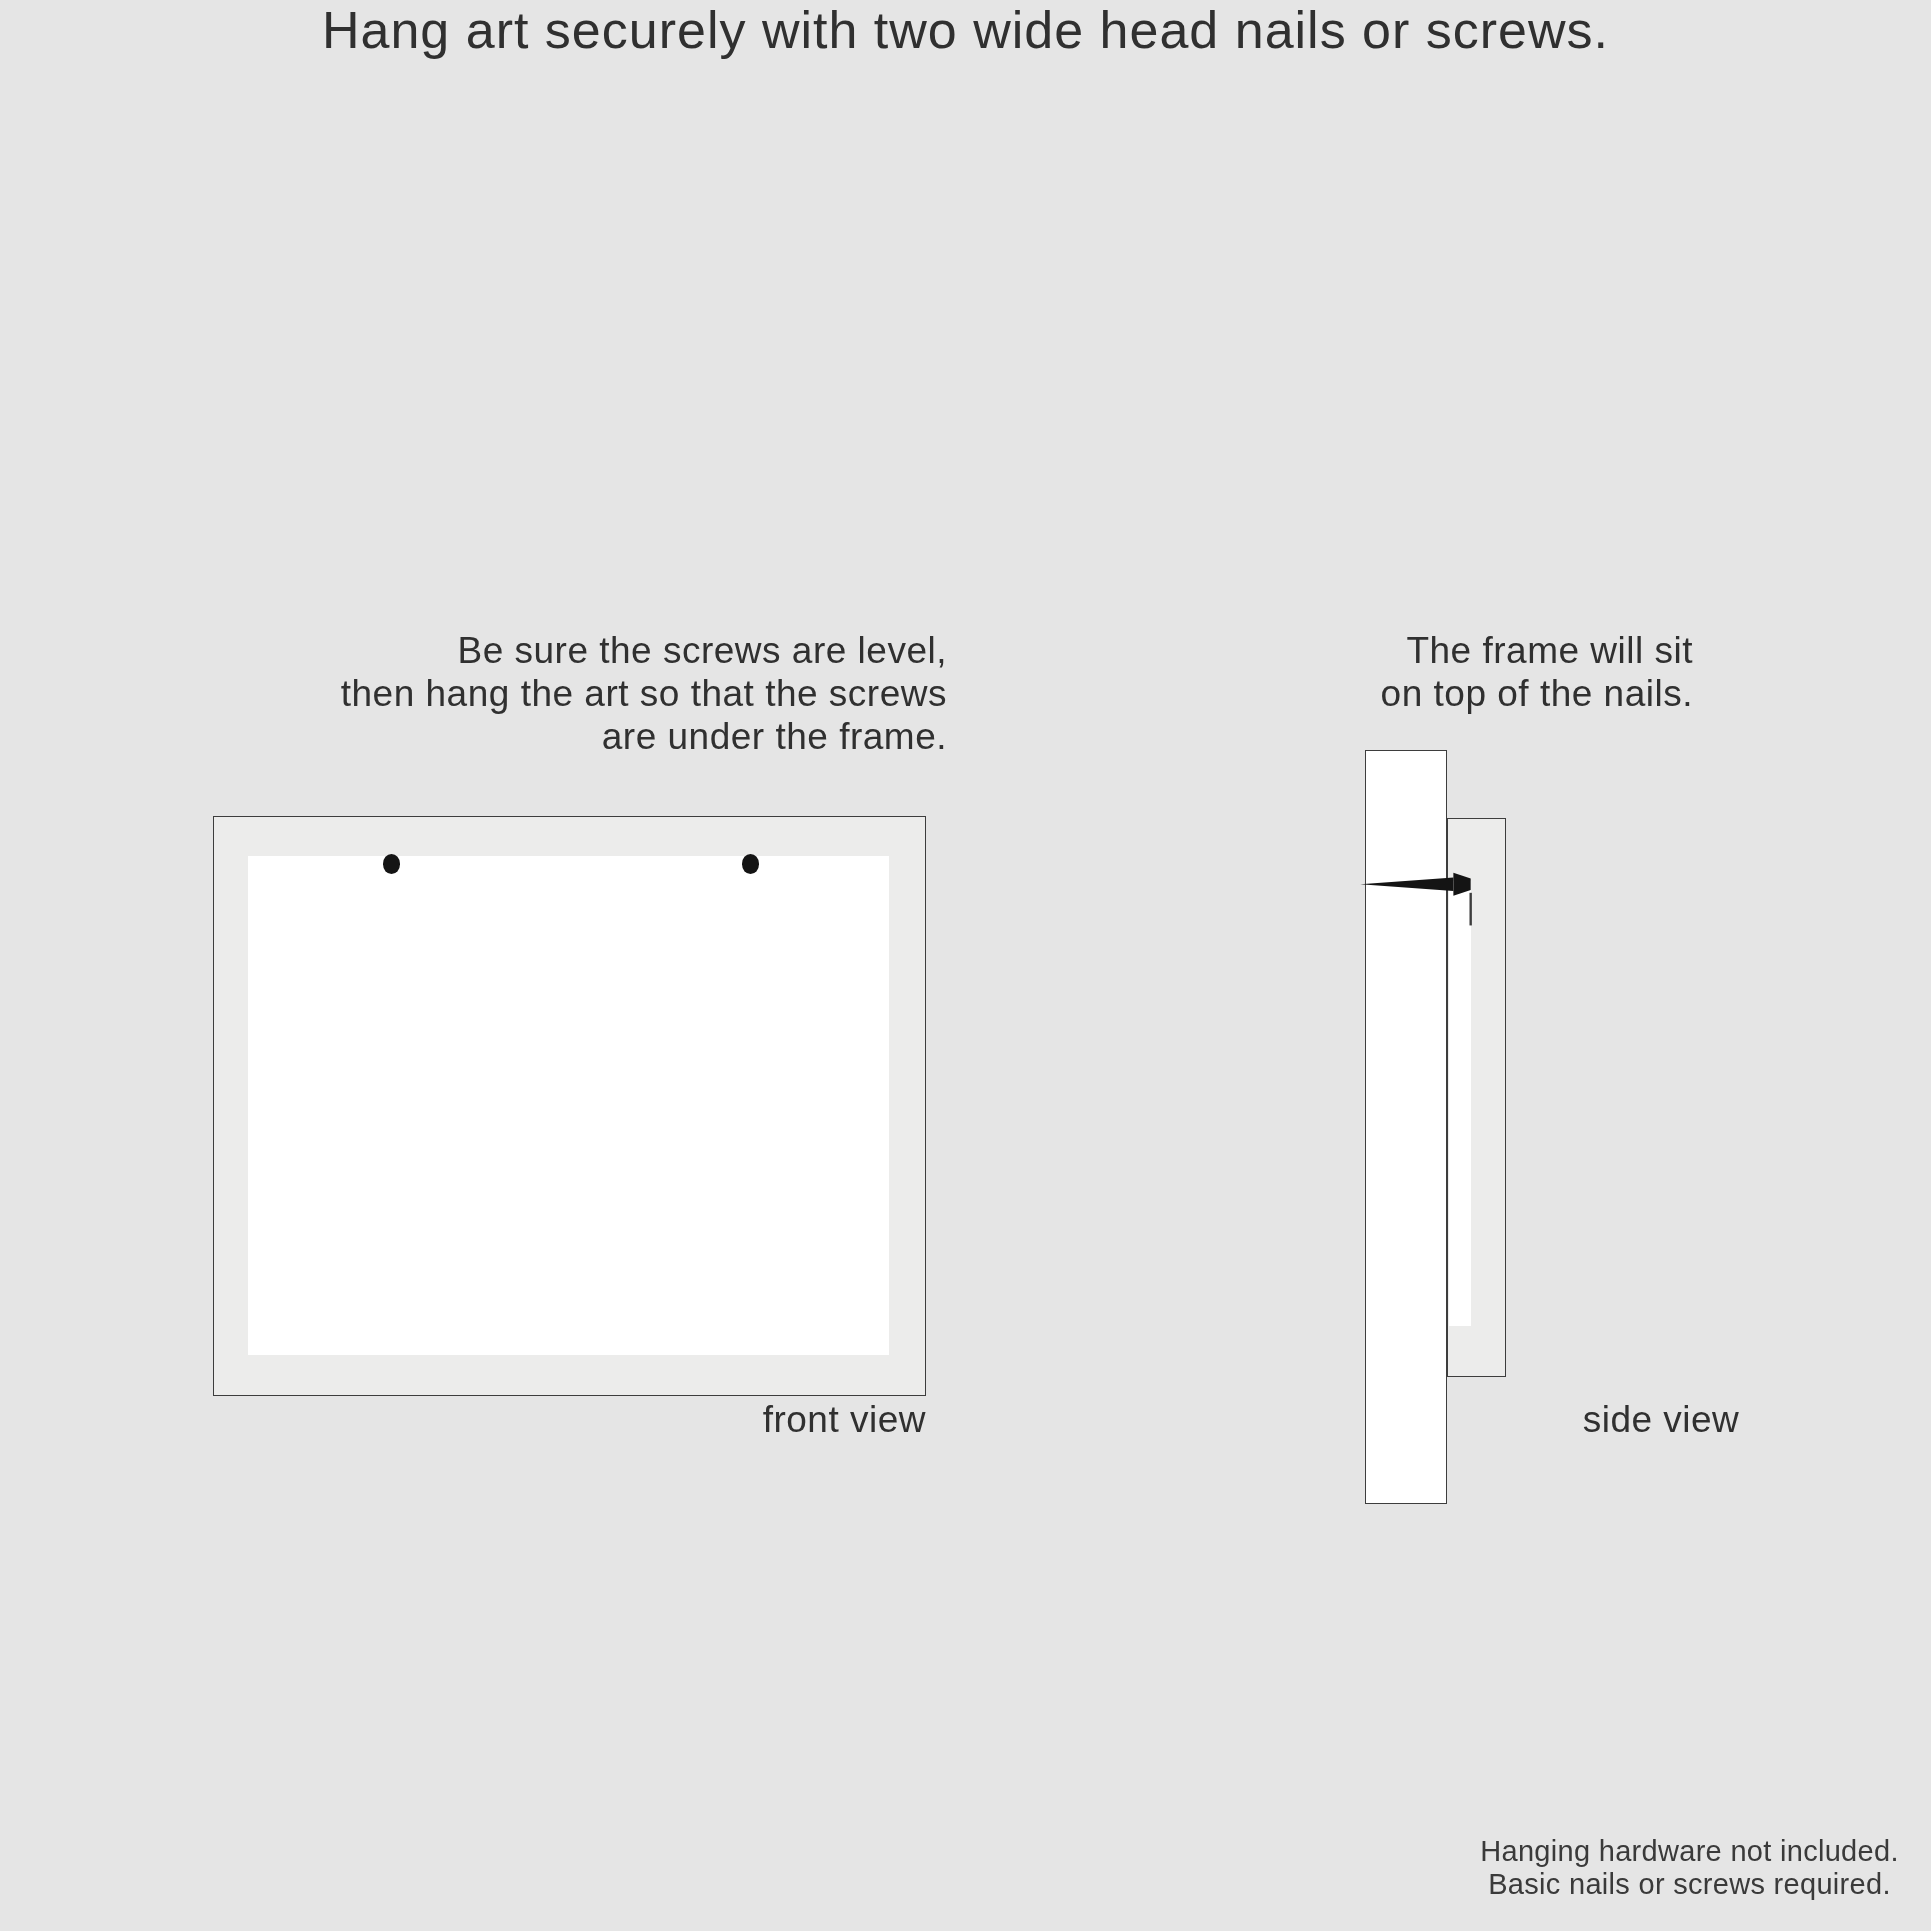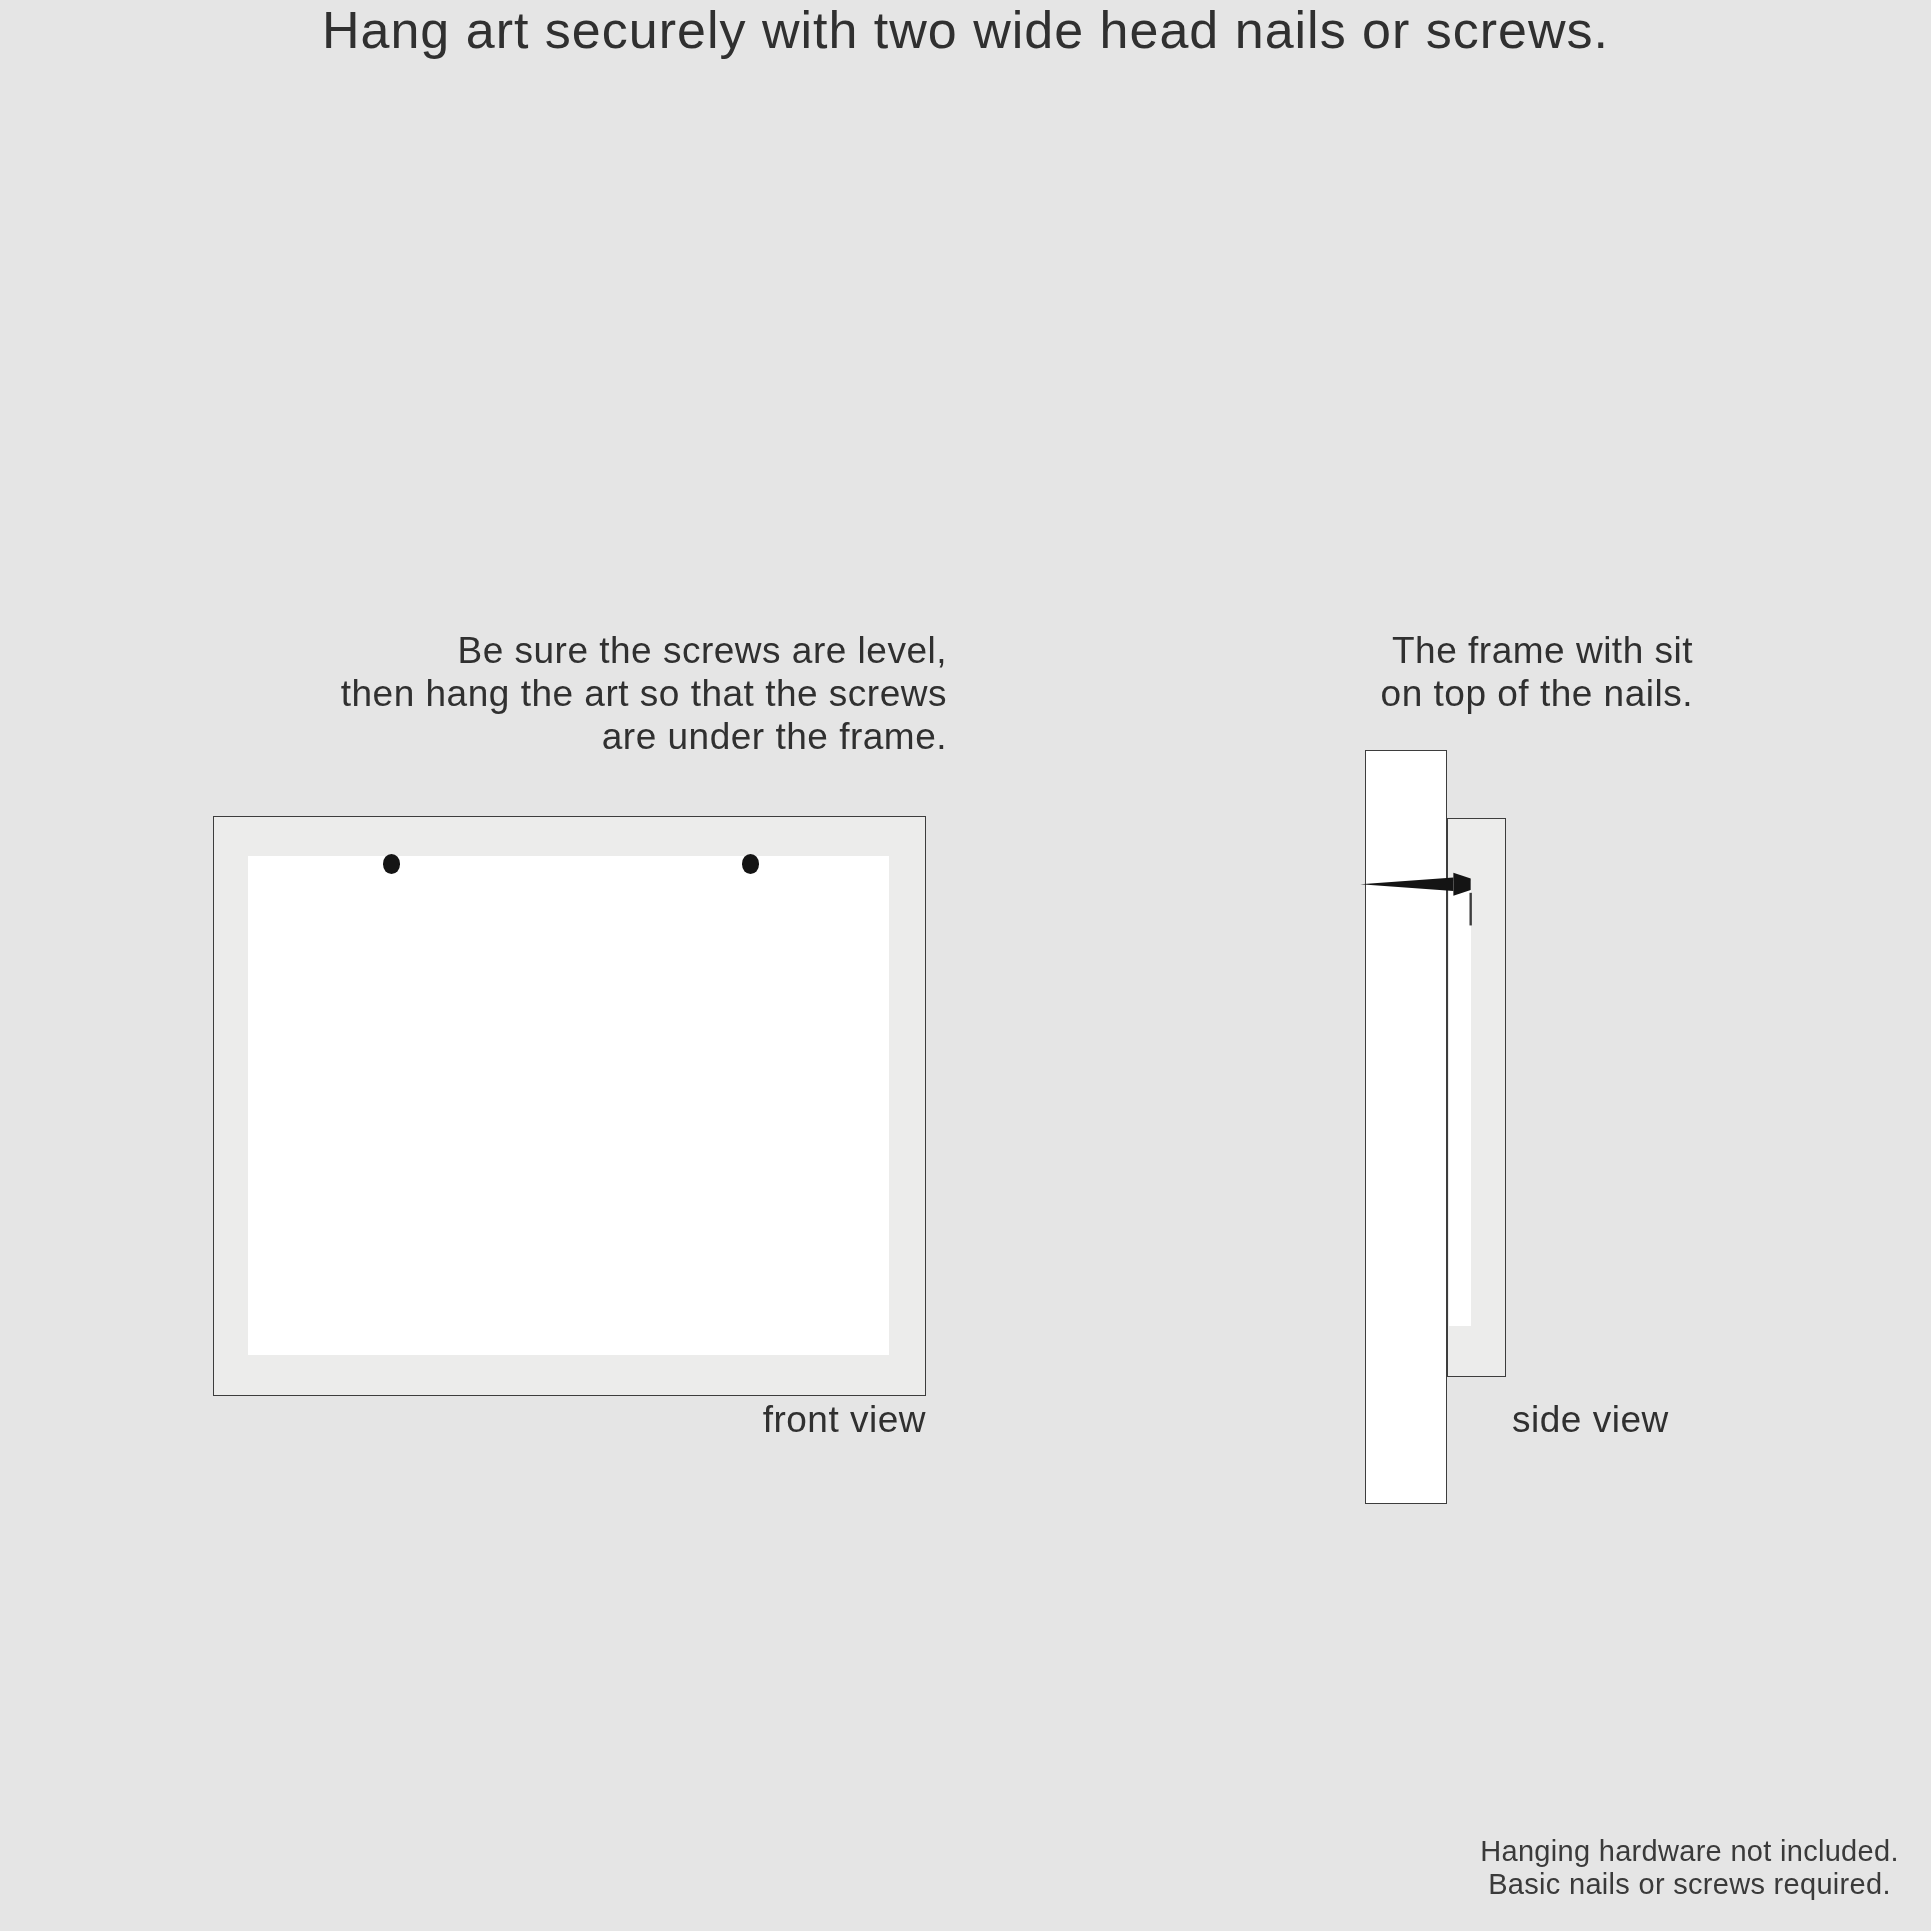--- a/index.html
+++ b/index.html
@@ -58,21 +58,21 @@
   }
   .screw-left  { left: 383px; }
   .screw-right { left: 742px; }
 
   .view-label {
     font-size: 37px;
     line-height: 42px;
     letter-spacing: 0.5px;
   }
   .label-front { left: 579px; top: 1399px; width: 347px; text-align: right; }
-  .label-side  { left: 1512px; top: 1399px; width: 386px; text-align: left; }
+  .label-side  { left: 1468px; top: 1399px; width: 386px; text-align: center; }
 
   
   .wall-rect {
     left: 1365px; top: 750px;
     width: 82px; height: 754px;
     background: #ffffff;
     border: 1.9px solid #3d3d3d;
     box-sizing: border-box;
   }
   .side-frame-rect {
@@ -109,21 +109,21 @@
 
   <div class="abs title">Hang art securely with two wide head nails or screws.</div>
 
   <div class="abs caption caption-front">
     <div>Be sure the screws are level,</div>
     <div>then hang the art so that the screws</div>
     <div>are under the frame.</div>
   </div>
 
   <div class="abs caption caption-side">
-    <div>The frame with sit</div>
+    <div>The frame will sit</div>
     <div>on top of the nails.</div>
   </div>
 
   <div class="abs front-frame"></div>
   <div class="abs front-opening"></div>
   <div class="abs screw-dot screw-left"></div>
   <div class="abs screw-dot screw-right"></div>
   <div class="abs view-label label-front">front view</div>
 
   <div class="abs wall-rect"></div>

